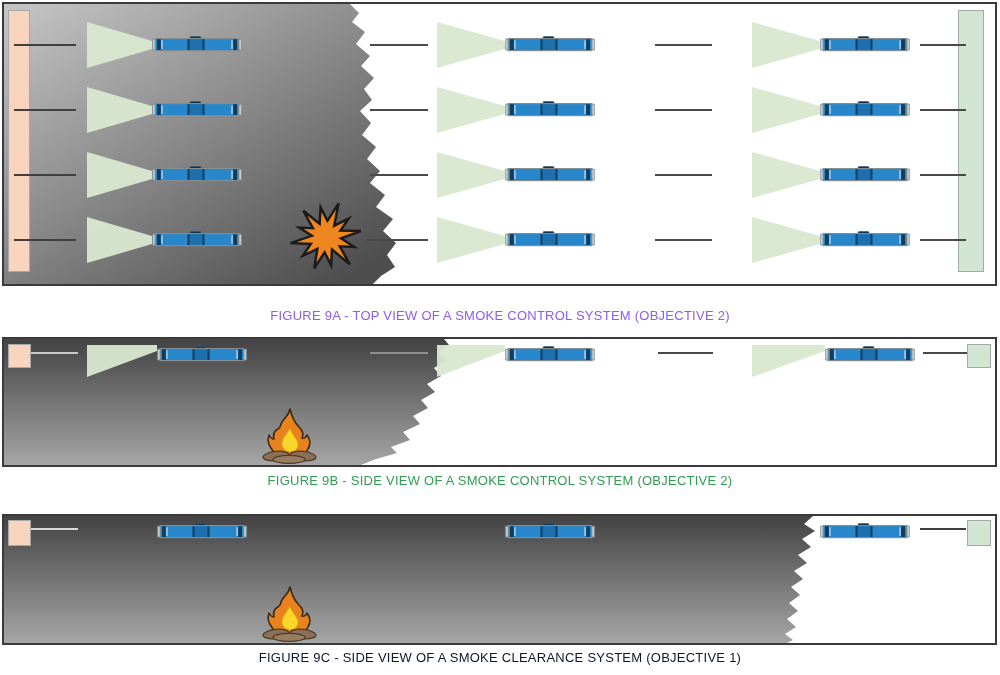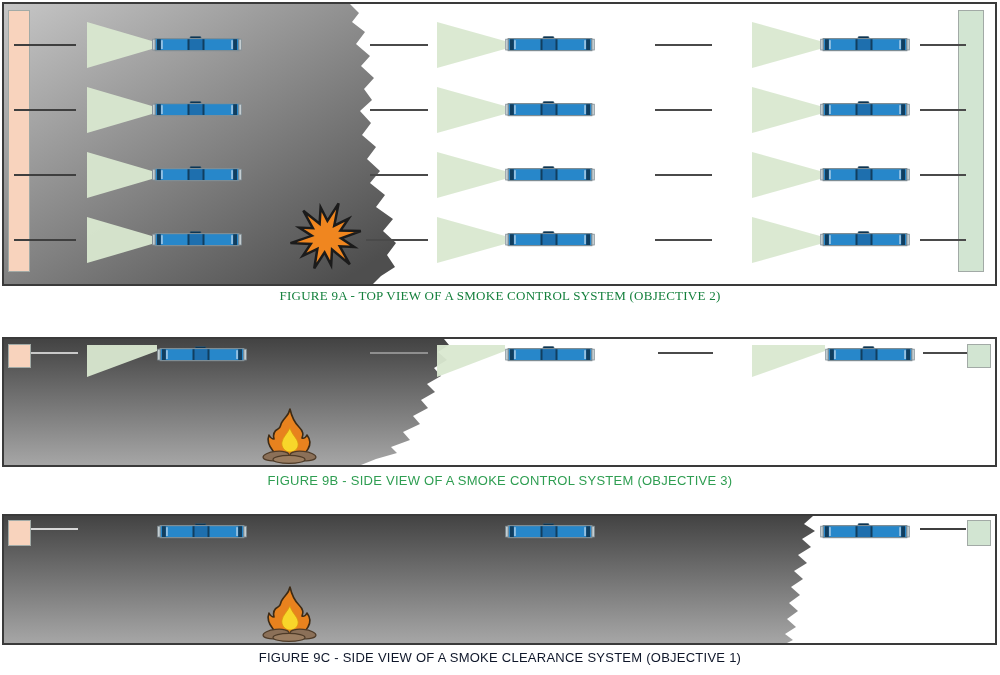--- a/index.html
+++ b/index.html
@@ -236,21 +236,21 @@
     <rect x="9.2" y="4.2" width="1.5" height="8.8" fill="#aecfe8"></rect>
     <rect x="81.2" y="3.2" width="3.8" height="10.8" fill="#113e5f"></rect>
     <rect x="79.3" y="4.2" width="1.5" height="8.8" fill="#aecfe8"></rect>
     <rect x="35.5" y="3.2" width="2" height="10.8" fill="#113e5f"></rect>
     <rect x="50.5" y="3.2" width="2" height="10.8" fill="#113e5f"></rect>
   </svg>
       <svg class="abs" style="left:280px;top:198px;width:84px;height:70px" viewBox="0 0 100 86" preserveAspectRatio="none">
     <polygon points="91.4,35.7 67.9,44.6 83.8,55.3 66.4,54.5 78.3,76.7 57.2,58.4 56.1,77.5 48.3,61.9 36.0,81.5 39.7,57.7 22.4,66.1 31.9,51.5 7.7,50.5 33.1,41.5 18.1,31.4 34.4,32.1 23.0,10.8 42.4,26.7 43.6,6.6 51.7,23.1 65.0,1.7 59.8,29.1 76.8,20.5 67.2,35.0" fill="#f0861f" stroke="#1b1b1b" stroke-width="3" stroke-linejoin="miter"></polygon>
   </svg>
     </div>
-  <div class="caption" style="top: 288px; color: #15803d; font-family: Liberation Serif, serif;">FIGURE 9A - TOP VIEW OF A SMOKE CONTROL SYSTEM (OBJECTIVE 2)</div>
+  <div class="caption" style="top: 308px; color: #8b5cf6;">FIGURE 9A - TOP VIEW OF A SMOKE CONTROL SYSTEM (OBJECTIVE 2)</div>
 
   <div class="panel" style="left:2px;top:337px;width:991px;height:126px">
       <svg class="abs" style="left:0;top:0;width:991px;height:126px" viewBox="0 0 991 126" preserveAspectRatio="none">
       <defs>
           <linearGradient id="sg1" x1="0" y1="0" x2="0" y2="1">
         <stop offset="0" stop-color="#434343"></stop>
             <stop offset="1" stop-color="#a6a6a6"></stop>
       </linearGradient>
         </defs>
       <polygon points="0,0 440,0 445,6 434,13 443,21 430,29 437,37 423,45 431,53 417,61 424,69 409,77 416,85 399,93 406,101 387,108 393,114 372,120 357,126 0,126" fill="url(#sg1)"></polygon>
@@ -310,21 +310,21 @@
     <rect x="50.5" y="3.2" width="2" height="10.8" fill="#113e5f"></rect>
   </svg>
       <svg class="abs" style="left:256px;top:67px;width:60px;height:58px" viewBox="0 0 60 58">
     <path d="M30,3 C29,9 25,11 22,16 C20,19 21,22 18,23 C14,25 13,29 14,33 C11,33 10,31 9,29 C7,34 9,40 13,45 C17,50 23,52 30,52 C38,52 45,49 48,43 C51,38 50,33 47,29 C46,31 44,33 42,32 C44,28 42,24 39,21 C35,17 32,12 30,3 Z" fill="#e8821e" stroke="#3d2a14" stroke-width="1.6" stroke-linejoin="round"></path>
     <path d="M30,22 C27,28 23,31 22,36 C21,41 25,46 30,46 C35,46 39,42 38,37 C37,32 32,29 30,22 Z" fill="#f8d62a" stroke="#d8980f" stroke-width="0.8"></path>
     <ellipse cx="16" cy="50" rx="13" ry="4.6" fill="#8b7058" stroke="#4e3b28" stroke-width="1.2" transform="rotate(-6 16 50)"></ellipse>
     <ellipse cx="43" cy="50" rx="13" ry="4.6" fill="#8b7058" stroke="#4e3b28" stroke-width="1.2" transform="rotate(6 43 50)"></ellipse>
     <ellipse cx="29" cy="53.4" rx="16" ry="4" fill="#9a7d61" stroke="#4e3b28" stroke-width="1.2"></ellipse>
   </svg>
     </div>
-  <div class="caption" style="top: 473px; color: rgb(47, 158, 82);">FIGURE 9B - SIDE VIEW OF A SMOKE CONTROL SYSTEM (OBJECTIVE 3)</div>
+  <div class="caption" style="top: 473px; color: rgb(47, 158, 82);">FIGURE 9B - SIDE VIEW OF A SMOKE CONTROL SYSTEM (OBJECTIVE 2)</div>
 
   <div class="panel" style="left:2px;top:514px;width:991px;height:127px">
       <svg class="abs" style="left:0;top:0;width:991px;height:127px" viewBox="0 0 991 127" preserveAspectRatio="none">
       <defs>
           <linearGradient id="sg2" x1="0" y1="0" x2="0" y2="1">
         <stop offset="0" stop-color="#434343"></stop>
             <stop offset="1" stop-color="#a6a6a6"></stop>
       </linearGradient>
         </defs>
       <polygon points="0,0 809,0 800,8 811,15 798,23 807,31 794,39 803,47 790,55 799,63 787,71 796,79 785,87 794,95 783,103 792,111 781,118 789,124 783,127 0,127" fill="url(#sg2)"></polygon>

